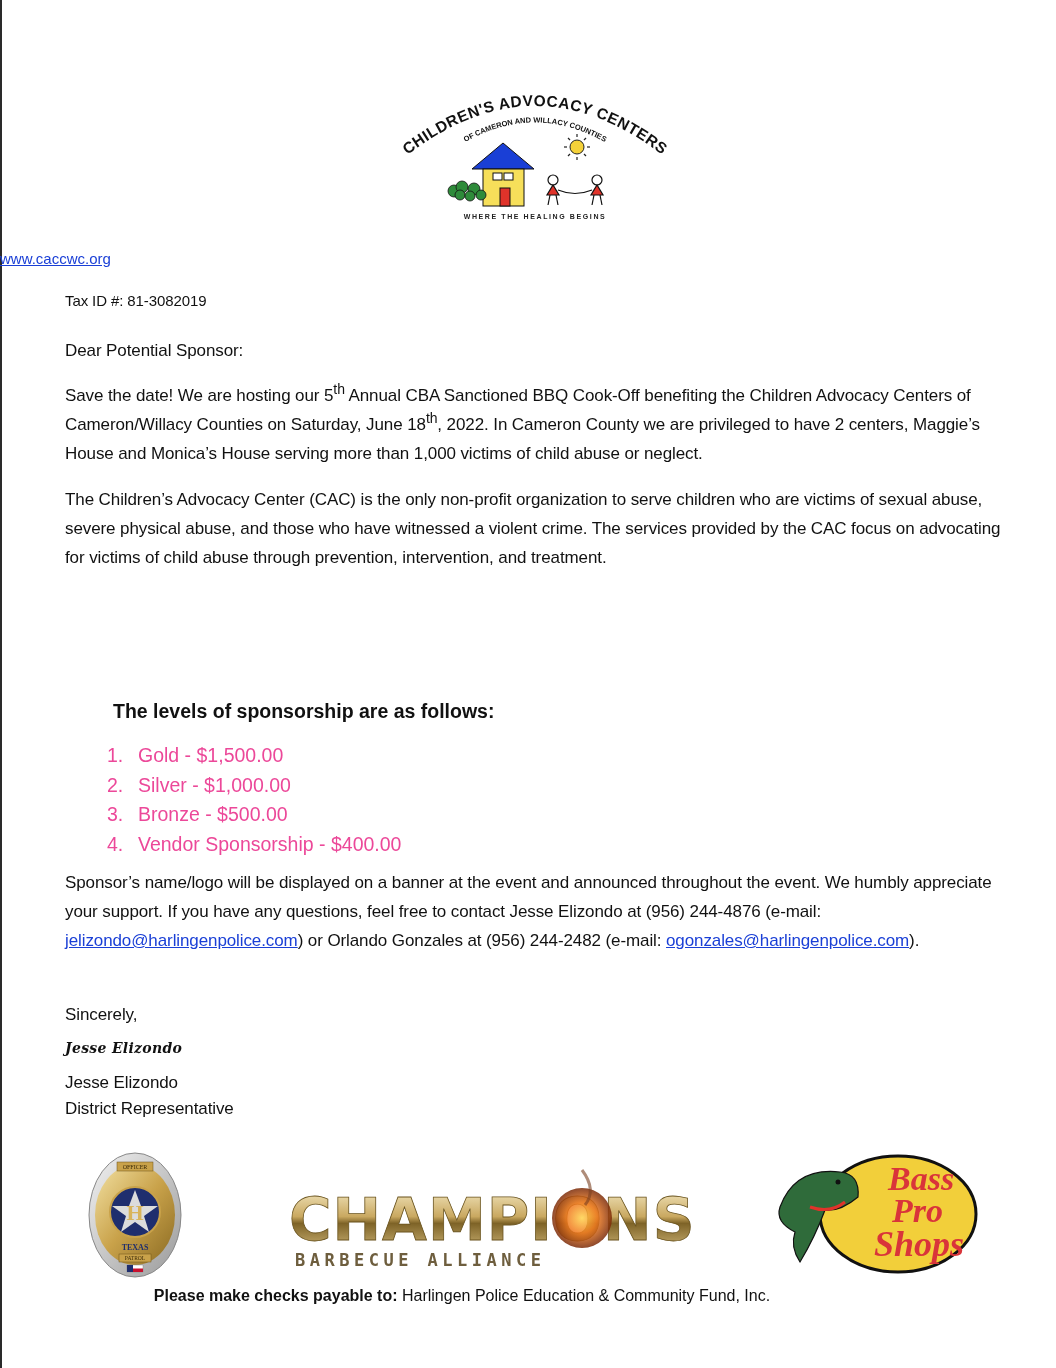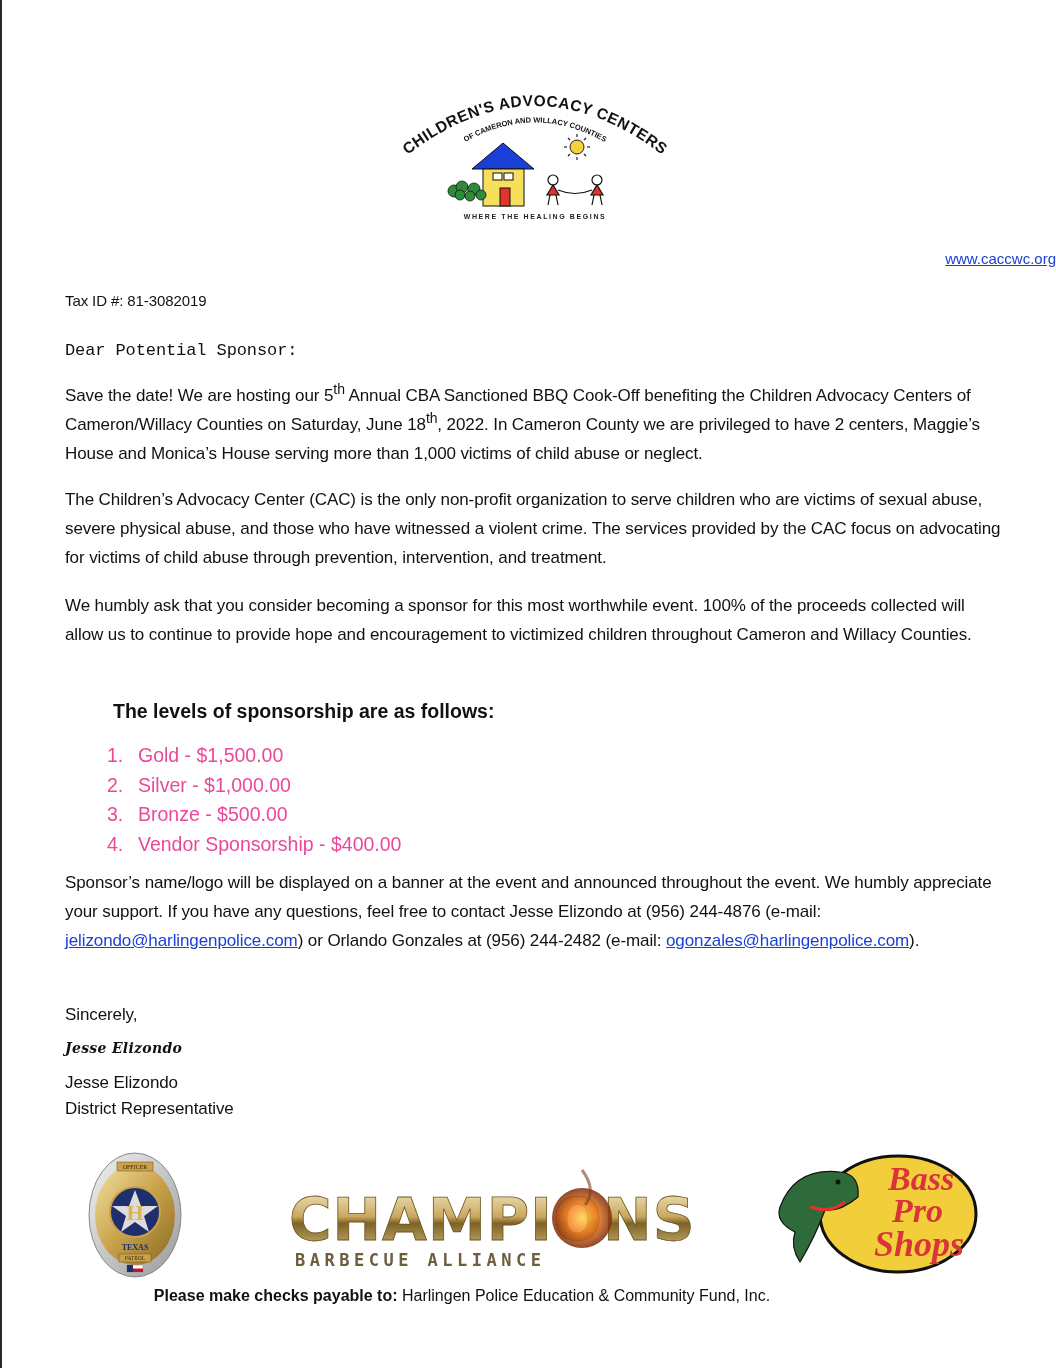--- a/index.html
+++ b/index.html
@@ -1,21 +1,21 @@
 <!DOCTYPE html>
 <html><head>
 <meta charset="utf-8">
 <style>
   html, body { margin:0; padding:0; }
   body { width:1056px; height:1368px; background:#fff; position:relative; overflow:hidden;
          font-family:"Liberation Sans", sans-serif; color:#111; }
   .edge { position:absolute; left:0; top:0; width:2px; height:1368px; background:#2a2a2a; }
   .page { position:absolute; left:0; top:0; width:1056px; height:1368px; }
   .logo { position:absolute; left:390px; top:85px; width:290px; height:140px; }
-  .url { position:absolute; left:0; width:1056px; top:250px; text-align:right; font-size:15px; }
+  .url { position:absolute; left:0; width:1056px; top:250px; text-align:left; font-size:15px; }
   a.lnk { color:#1a3fd6; text-decoration:underline; }
   .txt { position:absolute; left:65px; width:940px; font-size:17px; line-height:29px; letter-spacing:-0.1px; }
   sup { font-size:14px; line-height:0; }
   .heading { position:absolute; left:65px; top:700px; font-weight:bold; font-size:19.5px;margin-left:48px; }
   .levels { position:absolute; left:96px; top:730px; margin:11px; padding:0; list-style:none; color:#ec4899; font-size:19.5px; line-height:29.5px; }
   .levels li span.n { display:inline-block; width:31px; }
   .sig { position:absolute; left:65px; top:1040px; font-family:"DejaVu Serif", serif; font-style:italic; font-weight:bold; font-size:14px; letter-spacing:0.3px; }
   .footer { position:absolute; left:0; width:924px; top:1287px; text-align:center; font-size:16px; }
   .badge { position:absolute; left:87px; top:1150px; width:96px; height:130px; }
   .champ { position:absolute; left:285px; top:1160px; width:430px; height:115px; }
@@ -83,27 +83,26 @@
       <path d="M 168 105 Q 185 112 202 105"></path>
     </g>
     <text x="145" y="134" text-anchor="middle" font-family="Liberation Sans, sans-serif" font-weight="bold" font-size="7" letter-spacing="1.6" fill="#222">WHERE THE HEALING BEGINS</text>
   </svg>
 
   <div class="url">
     <a class="lnk" href="#">www.caccwc.org</a>
   </div>
 
   <div class="txt" style="top:286px;font-size:15px;">Tax ID #: 81-3082019</div>
-  <div class="txt" style="top:336px;font-family:Liberation Mono, monospace;">Dear Potential Sponsor:</div>
+  <div class="txt" style="top:336px;">Dear Potential Sponsor:</div>
 
   <div class="txt" style="top:381px;"><span>Save the date! We are hosting our 5</span><sup>th</sup><span> Annual CBA Sanctioned BBQ Cook-Off benefiting the Children Advocacy Centers of Cameron/Willacy Counties on Saturday, June 18</span><sup>th</sup><span>, 2022. In Cameron County we are privileged to have 2 centers, Maggie’s House and Monica’s House serving more than 1,000 victims of child abuse or neglect.</span></div>
 
   <div class="txt" style="top:485px;">The Children’s Advocacy Center (CAC) is the only non-profit organization to serve children who are victims of sexual abuse, severe physical abuse, and those who have witnessed a violent crime. The services provided by the CAC focus on advocating for victims of child abuse through prevention, intervention, and treatment.</div>
 
-  <div class="txt" style="top:591px;">We humbly ask that you consider becoming a sponsor for this most worthwhile event. 100% of the proceeds collected will allow us to continue to provide hope and encouragement to victimized children throughout Cameron and Willacy Counties.</div>
 
   <div class="heading">The levels of sponsorship are as follows:</div>
   <ol class="levels">
     <li><span class="n">1.</span><span>Gold - $1,500.00</span></li>
     <li><span class="n">2.</span><span>Silver - $1,000.00</span></li>
     <li><span class="n">3.</span><span>Bronze - $500.00</span></li>
     <li><span class="n">4.</span><span>Vendor Sponsorship - $400.00</span></li>
   </ol>
 
   <div class="txt" style="top:868px;"><span>Sponsor’s name/logo will be displayed on a banner at the event and announced throughout the event. We humbly appreciate your support. If you have any questions, feel free to contact Jesse Elizondo at (956) 244-4876 (e-mail: </span><a class="lnk" href="#">jelizondo@harlingenpolice.com</a><span>) or Orlando Gonzales at (956) 244-2482 (e-mail: </span><a class="lnk" href="#">ogonzales@harlingenpolice.com</a><span>).</span></div>

